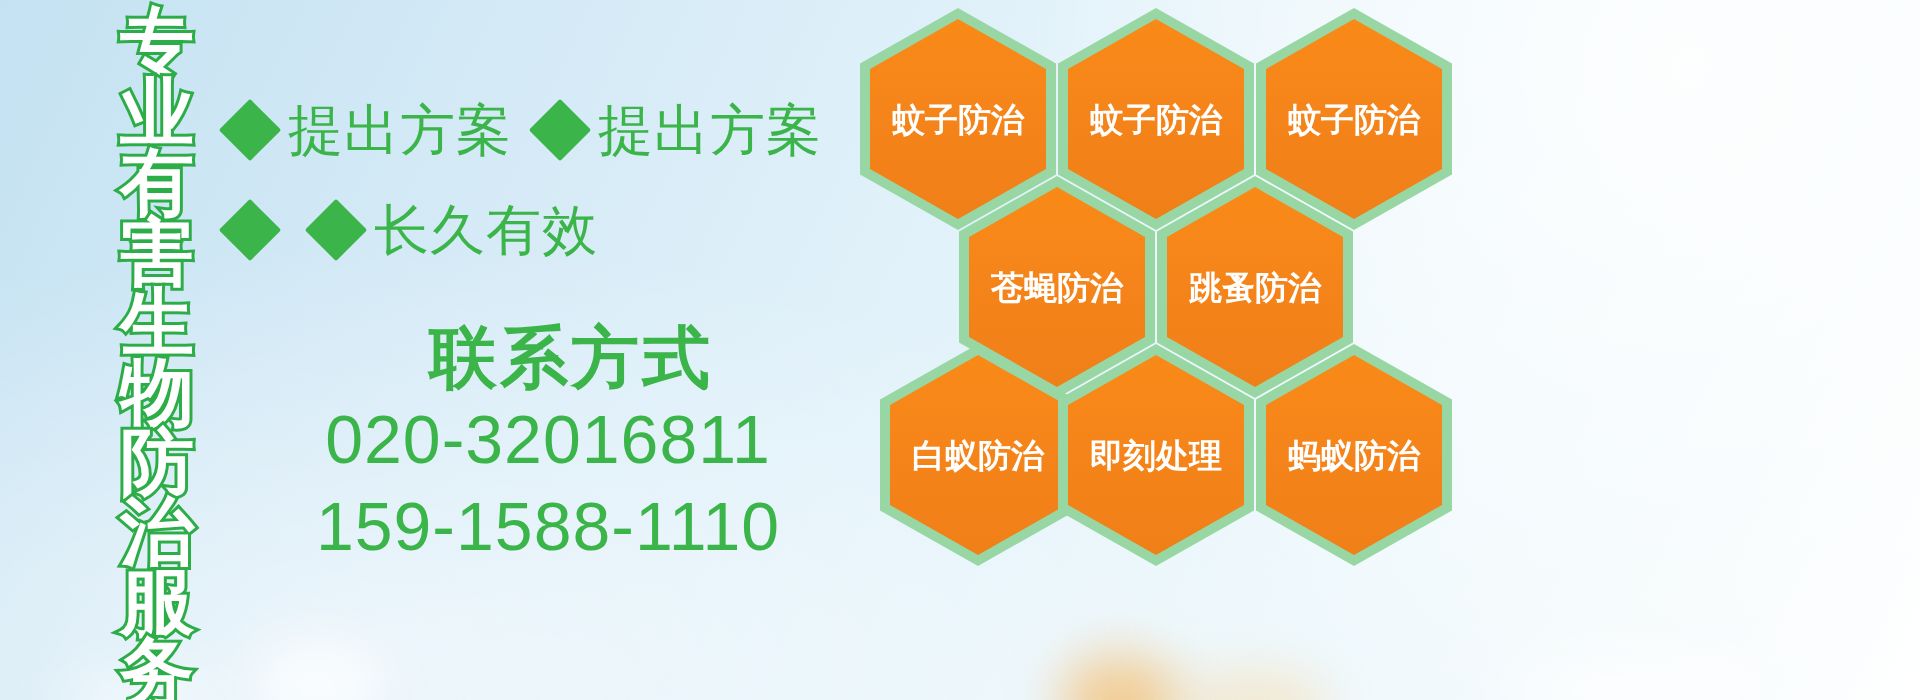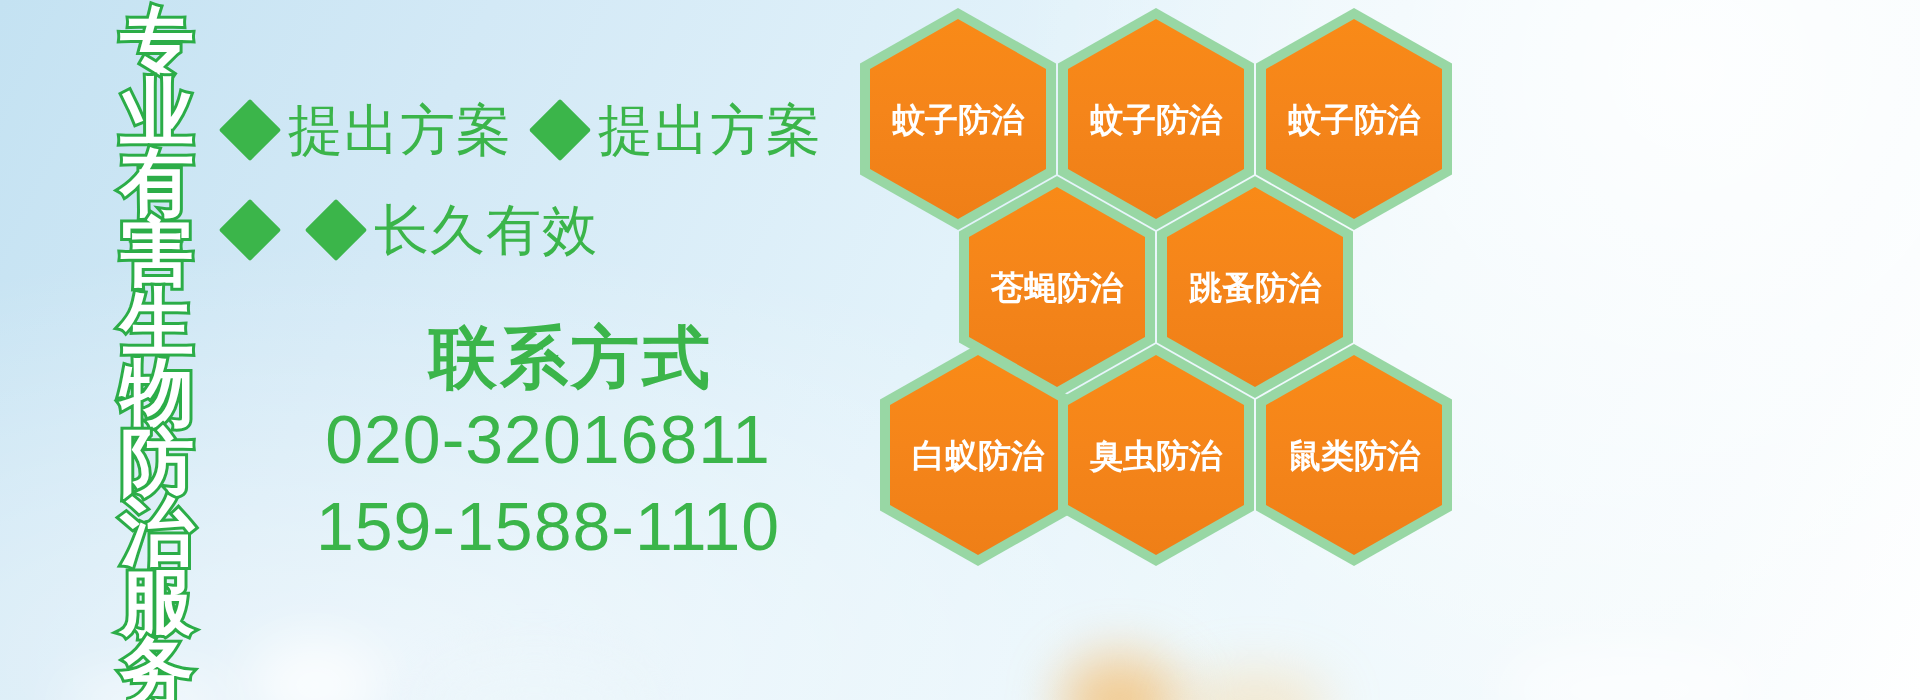--- a/index.html
+++ b/index.html
@@ -195,25 +195,25 @@
     </div>
 
     <div class="hex r3c1">
       <div class="hex-inner">
         <span class="hex-label">白蚁防治</span>
       </div>
     </div>
 
     <div class="hex r3c2">
       <div class="hex-inner">
-        <span class="hex-label">臭虫防治</span>
+        <span class="hex-label">即刻处理</span>
       </div>
     </div>
 
     <div class="hex r3c3">
       <div class="hex-inner">
-        <span class="hex-label">鼠类防治</span>
+        <span class="hex-label">蚂蚁防治</span>
       </div>
     </div>
 
   </div>
 
 </div>
 
 </body></html>

